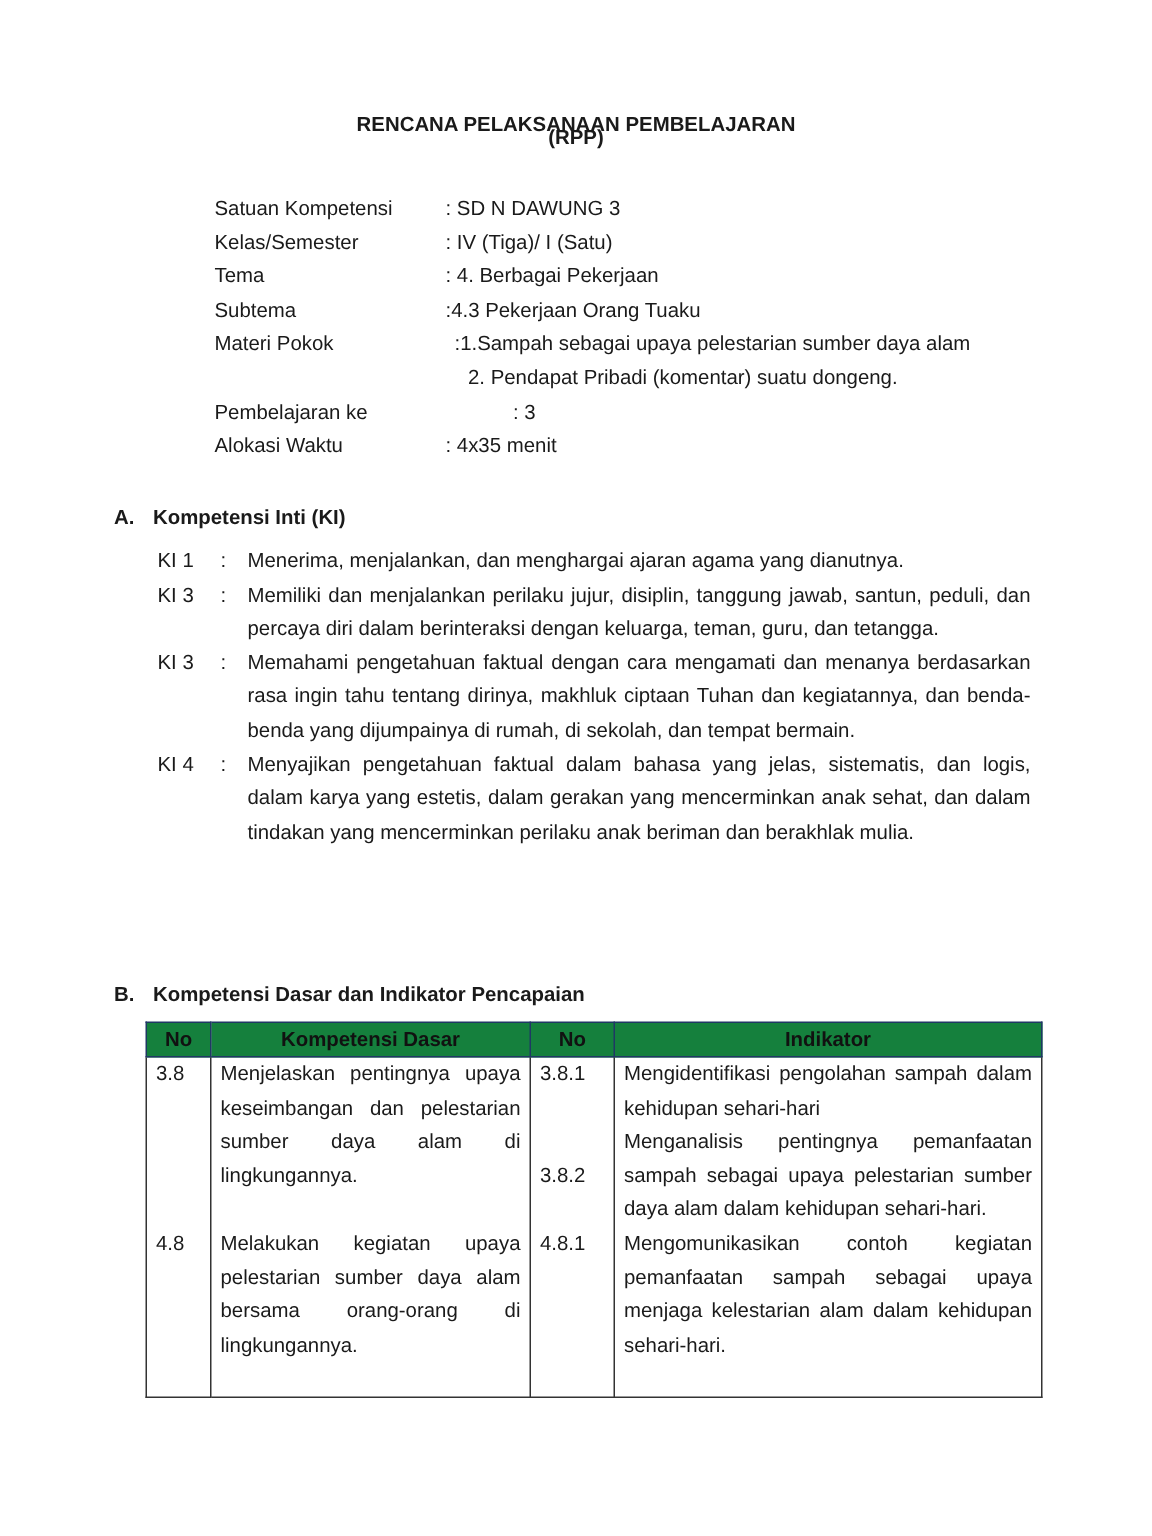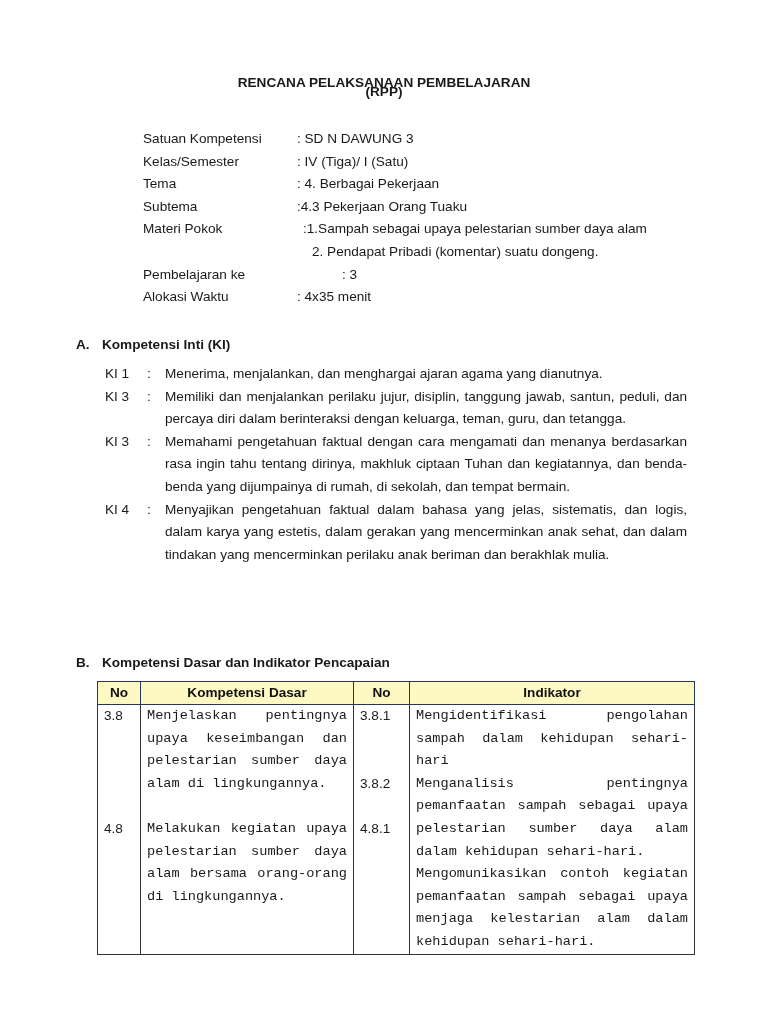--- a/index.html
+++ b/index.html
@@ -21,25 +21,25 @@
   .section-head { position: absolute; left: 76px; font-weight: bold; white-space: nowrap; }
   .section-head .letter { display: inline-block; width: 26px; }
 
   .ki { position: absolute; left: 105px; width: 582px; }
   .ki-row { position: relative; }
   .ki-code { position: absolute; left: 0; top: 0; width: 40px; line-height: 22.6px; }
   .ki-colon { position: absolute; left: 42px; top: 0; line-height: 22.6px; }
   .ki-text { margin-left: 60px; line-height: 22.6px; text-align: justify; text-align-last: left; }
 
   table.kd { position: absolute; left: 97px; top: 681px; width: 597px; border-collapse: collapse; table-layout: fixed; }
-  table.kd th { background: #fef9c3; color: #111; font-weight: bold; height: 22px; padding: 0; text-align: center;
+  table.kd th { background: #15803d; color: #111; font-weight: bold; height: 22px; padding: 0; text-align: center;
                 border: 1px solid #1f3864; font-size: 13.6px; line-height: 20px; }
   table.kd td { border: 1.3px solid #333; vertical-align: top; padding: 0 6px; line-height: 22.6px; font-size: 13.6px; }
   table.kd td.ipa { font-weight: bold; padding-left: 6px; height: 23px; }
-  .just { text-align: justify; text-align-last: left; font-family: Liberation Mono, monospace; }
+  .just { text-align: justify; text-align-last: left; }
   .cell-block { display: block; }
   .gap { display: block; height: 22.6px; }
 </style>
 </head>
 <body>
 
 <div class="page">
 
   <div class="title t1">RENCANA PELAKSANAAN PEMBELAJARAN</div>
   <div class="title t2">(RPP)</div>

